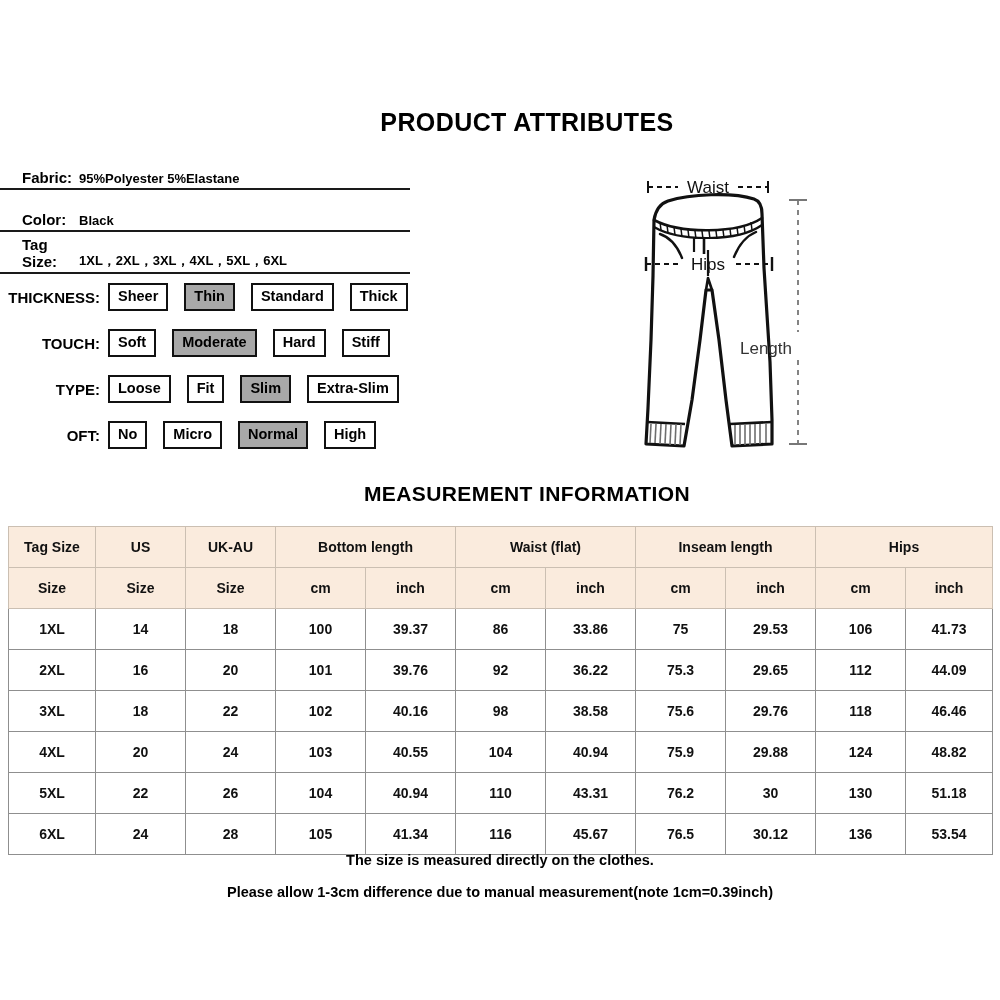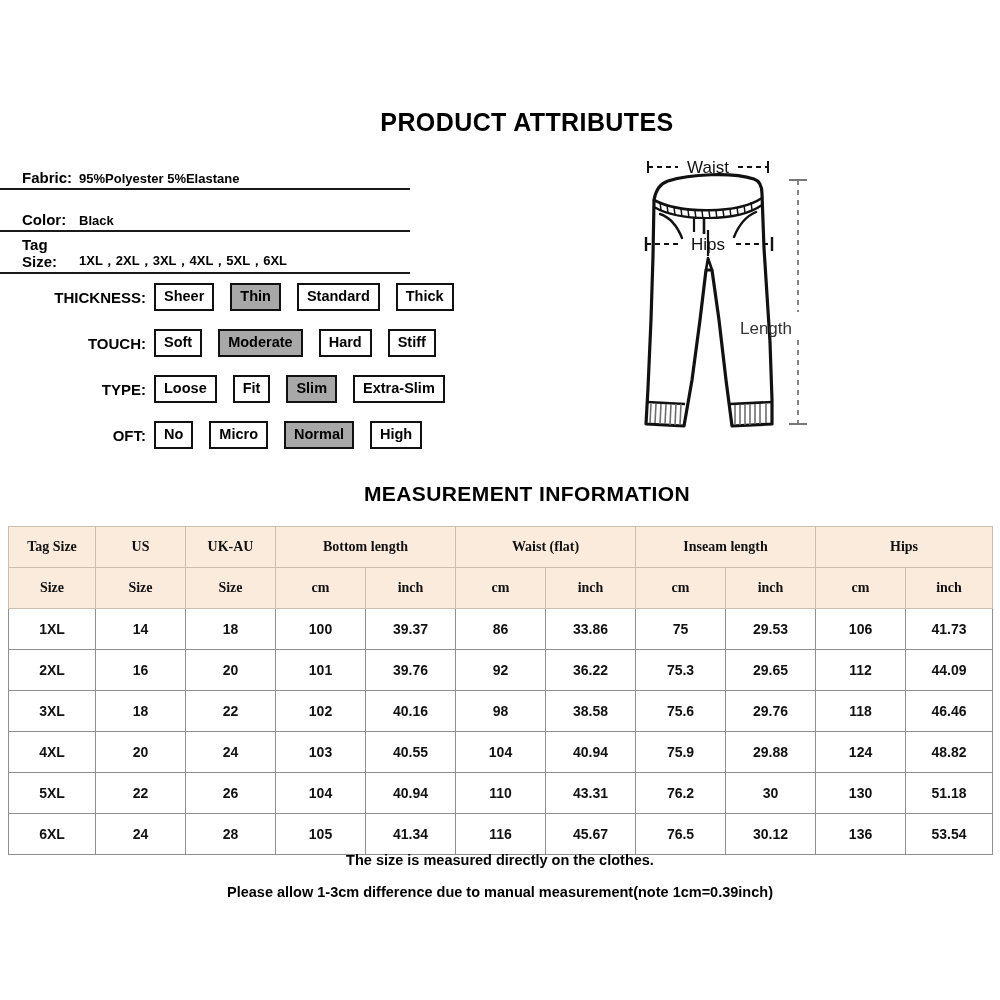--- a/index.html
+++ b/index.html
@@ -57,21 +57,20 @@
   }
   .info-value {
     font-size: 13px;
     font-weight: bold;
   }
 
   .opt-row {
     display: flex;
     align-items: center;
     height: 46px;
-    margin-left: 46px;
   }
   .opt-label {
     font-size: 15px;
     font-weight: bold;
     width: 108px;
     flex: none;
     text-align: right;
     padding-right: 8px;
     box-sizing: border-box;
     white-space: nowrap;
@@ -90,21 +89,21 @@
     white-space: nowrap;
   }
   .opt.selected {
     background: #a8a8a8;
   }
 
   
   #diagram {
     position: absolute;
     left: 620px;
-    top: 152px;
+    top: 172px;
     width: 250px;
     height: 290px;
   }
   #diagram svg { display: block; }
 
   
   #measure-table {
     position: absolute;
     left: 8px;
     top: 526px;
@@ -117,21 +116,20 @@
     text-align: center;
     font-size: 14px;
     font-weight: bold;
     color: #111111;
     height: 40px;
     padding: 0;
   }
   #measure-table thead td {
     background: #faebdd;
     border-color: #cbbfb2;
-    font-family: Liberation Serif, serif;
   }
   #measure-table tbody td {
     background: #ffffff;
     border-color: #8f8f8f;
   }
   #measure-table tbody tr td { height: 40px; }
 
   
   .note {
     position: absolute;

